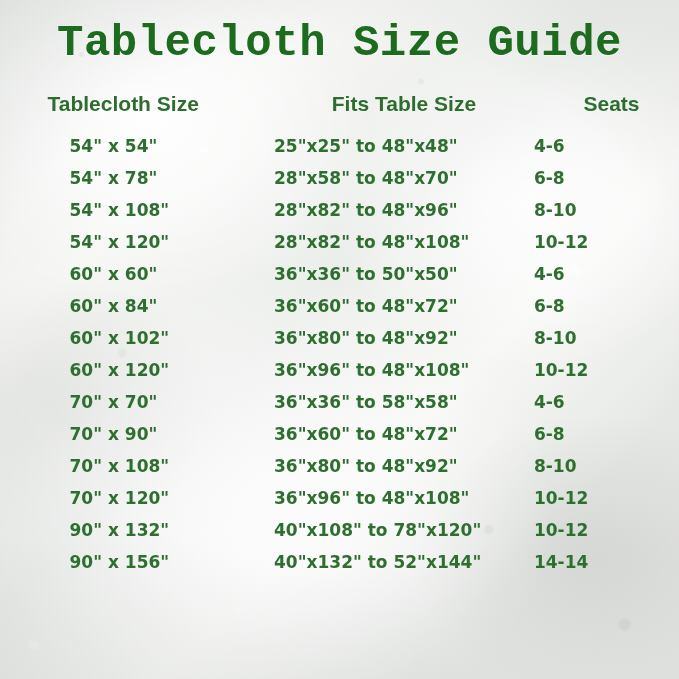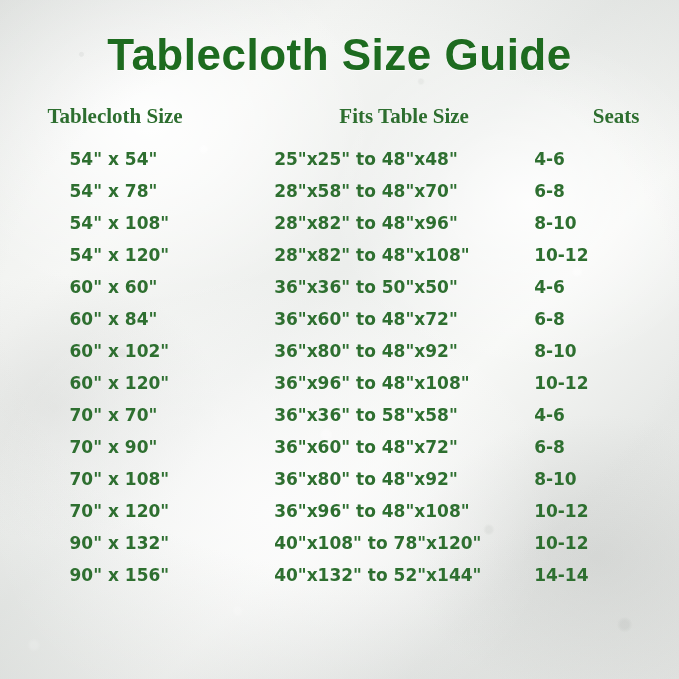--- a/index.html
+++ b/index.html
@@ -50,36 +50,36 @@
     pointer-events: none;
   }
   .content {
     position: relative;
     z-index: 3;
     padding: 0;
   }
   .title {
     text-align: center;
     color: #1d6b1f;
-    font-family: Liberation Sans, sans-serif;
+    font-family: Liberation Mono, monospace;
     font-weight: bold;
     font-size: 44px;
     letter-spacing: 0.5px;
-    margin: 12px;
+    margin: 0;
     padding-top: 18px;
     text-shadow: 0 1px 0 rgba(255,255,255,0.6);
   }
   table.guide {
     width: 600px;
     margin: 18px auto 0 auto;
     border-collapse: collapse;
     color: #2a6b2c;
   }
   table.guide th {
-    font-family: Liberation Serif, serif;
+    font-family: Liberation Sans, sans-serif;
     font-weight: bold;
     font-size: 21px;
     color: #2d6e2f;
     padding: 6px 0 14px 0;
     text-align: left;
   }
   table.guide th.c0 { text-align: left; padding-left: 8px; }
   table.guide th.c1 { text-align: center; padding-left: 8px; }
   table.guide th.c2 { text-align: right; }
   table.guide td {

